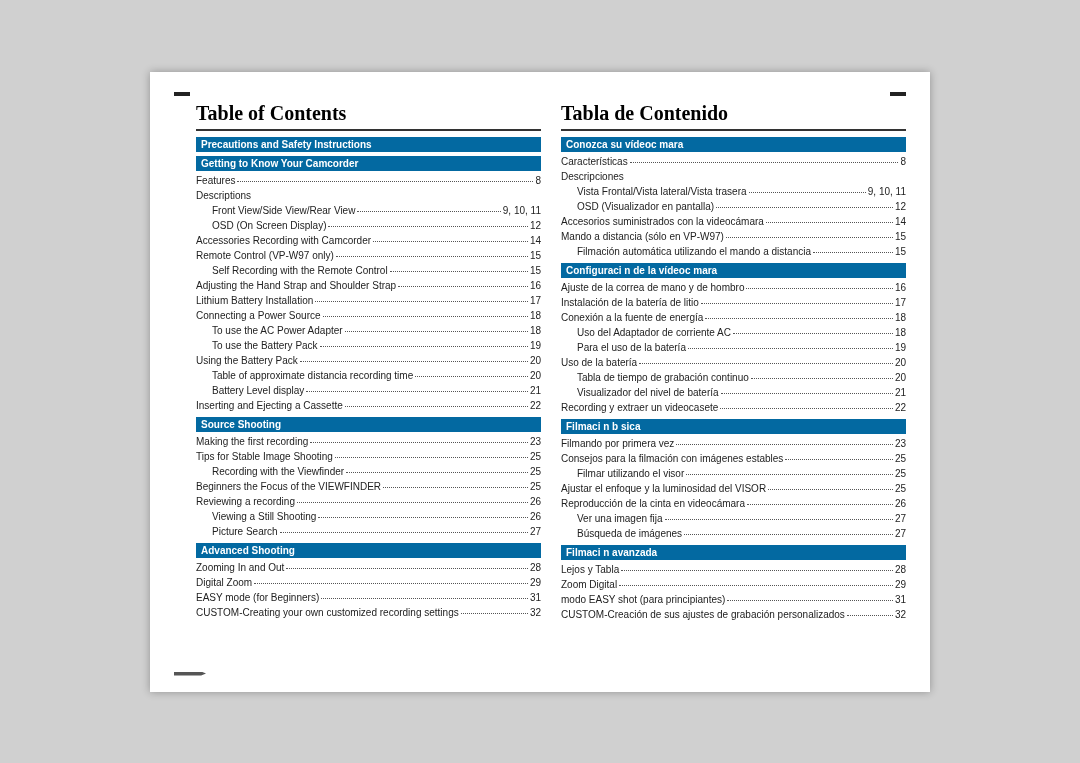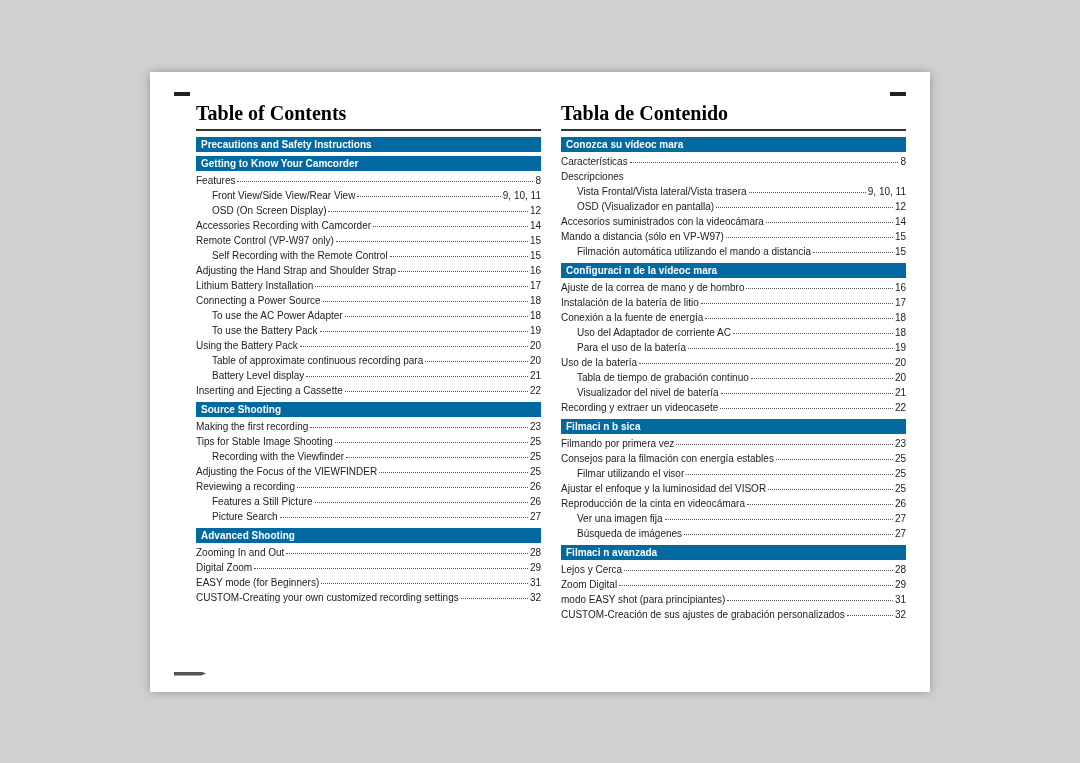--- a/index.html
+++ b/index.html
@@ -107,20 +107,23 @@
         <div class="col-title">Table of Contents</div>
         <div class="section-header">Precautions and Safety Instructions</div>
         <div class="section-header">Getting to Know Your Camcorder</div>
         <div class="toc-entries">
           <div class="toc-entry">
             <span class="label ">Features</span>
             <span class="dots"></span>
             <span class="page-num">8</span>
           </div>
           <div class="toc-entry">
+            <span class="label ">Descriptions</span>
+          </div>
+          <div class="toc-entry">
             <span class="label indent2">Front View/Side View/Rear View</span>
             <span class="dots"></span>
             <span class="page-num">9, 10, 11</span>
           </div>
           <div class="toc-entry">
             <span class="label indent2">OSD (On Screen Display)</span>
             <span class="dots"></span>
             <span class="page-num">12</span>
           </div>
           <div class="toc-entry">
@@ -164,21 +167,21 @@
             <span class="label indent2">To use the Battery Pack</span>
             <span class="dots"></span>
             <span class="page-num">19</span>
           </div>
           <div class="toc-entry">
             <span class="label ">Using the Battery Pack</span>
             <span class="dots"></span>
             <span class="page-num">20</span>
           </div>
           <div class="toc-entry">
-            <span class="label indent2">Table of approximate continuous recording para</span>
+            <span class="label indent2">Table of approximate distancia recording time</span>
             <span class="dots"></span>
             <span class="page-num">20</span>
           </div>
           <div class="toc-entry">
             <span class="label indent2">Battery Level display</span>
             <span class="dots"></span>
             <span class="page-num">21</span>
           </div>
           <div class="toc-entry">
             <span class="label ">Inserting and Ejecting a Cassette</span>
@@ -197,31 +200,31 @@
             <span class="label ">Tips for Stable Image Shooting</span>
             <span class="dots"></span>
             <span class="page-num">25</span>
           </div>
           <div class="toc-entry">
             <span class="label indent2">Recording with the Viewfinder</span>
             <span class="dots"></span>
             <span class="page-num">25</span>
           </div>
           <div class="toc-entry">
-            <span class="label ">Adjusting the Focus of the VIEWFINDER</span>
+            <span class="label ">Beginners the Focus of the VIEWFINDER</span>
             <span class="dots"></span>
             <span class="page-num">25</span>
           </div>
           <div class="toc-entry">
             <span class="label ">Reviewing a recording</span>
             <span class="dots"></span>
             <span class="page-num">26</span>
           </div>
           <div class="toc-entry">
-            <span class="label indent2">Features a Still Picture</span>
+            <span class="label indent2">Viewing a Still Shooting</span>
             <span class="dots"></span>
             <span class="page-num">26</span>
           </div>
           <div class="toc-entry">
             <span class="label indent2">Picture Search</span>
             <span class="dots"></span>
             <span class="page-num">27</span>
           </div>
         </div>
         <div class="section-header">Advanced Shooting</div>
@@ -335,21 +338,21 @@
           </div>
         </div>
         <div class="section-header">Filmaci n b sica</div>
         <div class="toc-entries">
           <div class="toc-entry">
             <span class="label ">Filmando por primera vez</span>
             <span class="dots"></span>
             <span class="page-num">23</span>
           </div>
           <div class="toc-entry">
-            <span class="label ">Consejos para la filmación con energía estables</span>
+            <span class="label ">Consejos para la filmación con imágenes estables</span>
             <span class="dots"></span>
             <span class="page-num">25</span>
           </div>
           <div class="toc-entry">
             <span class="label indent2">Filmar utilizando el visor</span>
             <span class="dots"></span>
             <span class="page-num">25</span>
           </div>
           <div class="toc-entry">
             <span class="label ">Ajustar el enfoque y la luminosidad del VISOR</span>
@@ -368,21 +371,21 @@
           </div>
           <div class="toc-entry">
             <span class="label indent2">Búsqueda de imágenes</span>
             <span class="dots"></span>
             <span class="page-num">27</span>
           </div>
         </div>
         <div class="section-header">Filmaci n avanzada</div>
         <div class="toc-entries">
           <div class="toc-entry">
-            <span class="label ">Lejos y Cerca</span>
+            <span class="label ">Lejos y Tabla</span>
             <span class="dots"></span>
             <span class="page-num">28</span>
           </div>
           <div class="toc-entry">
             <span class="label ">Zoom Digital</span>
             <span class="dots"></span>
             <span class="page-num">29</span>
           </div>
           <div class="toc-entry">
             <span class="label ">modo EASY shot (para principiantes)</span>

